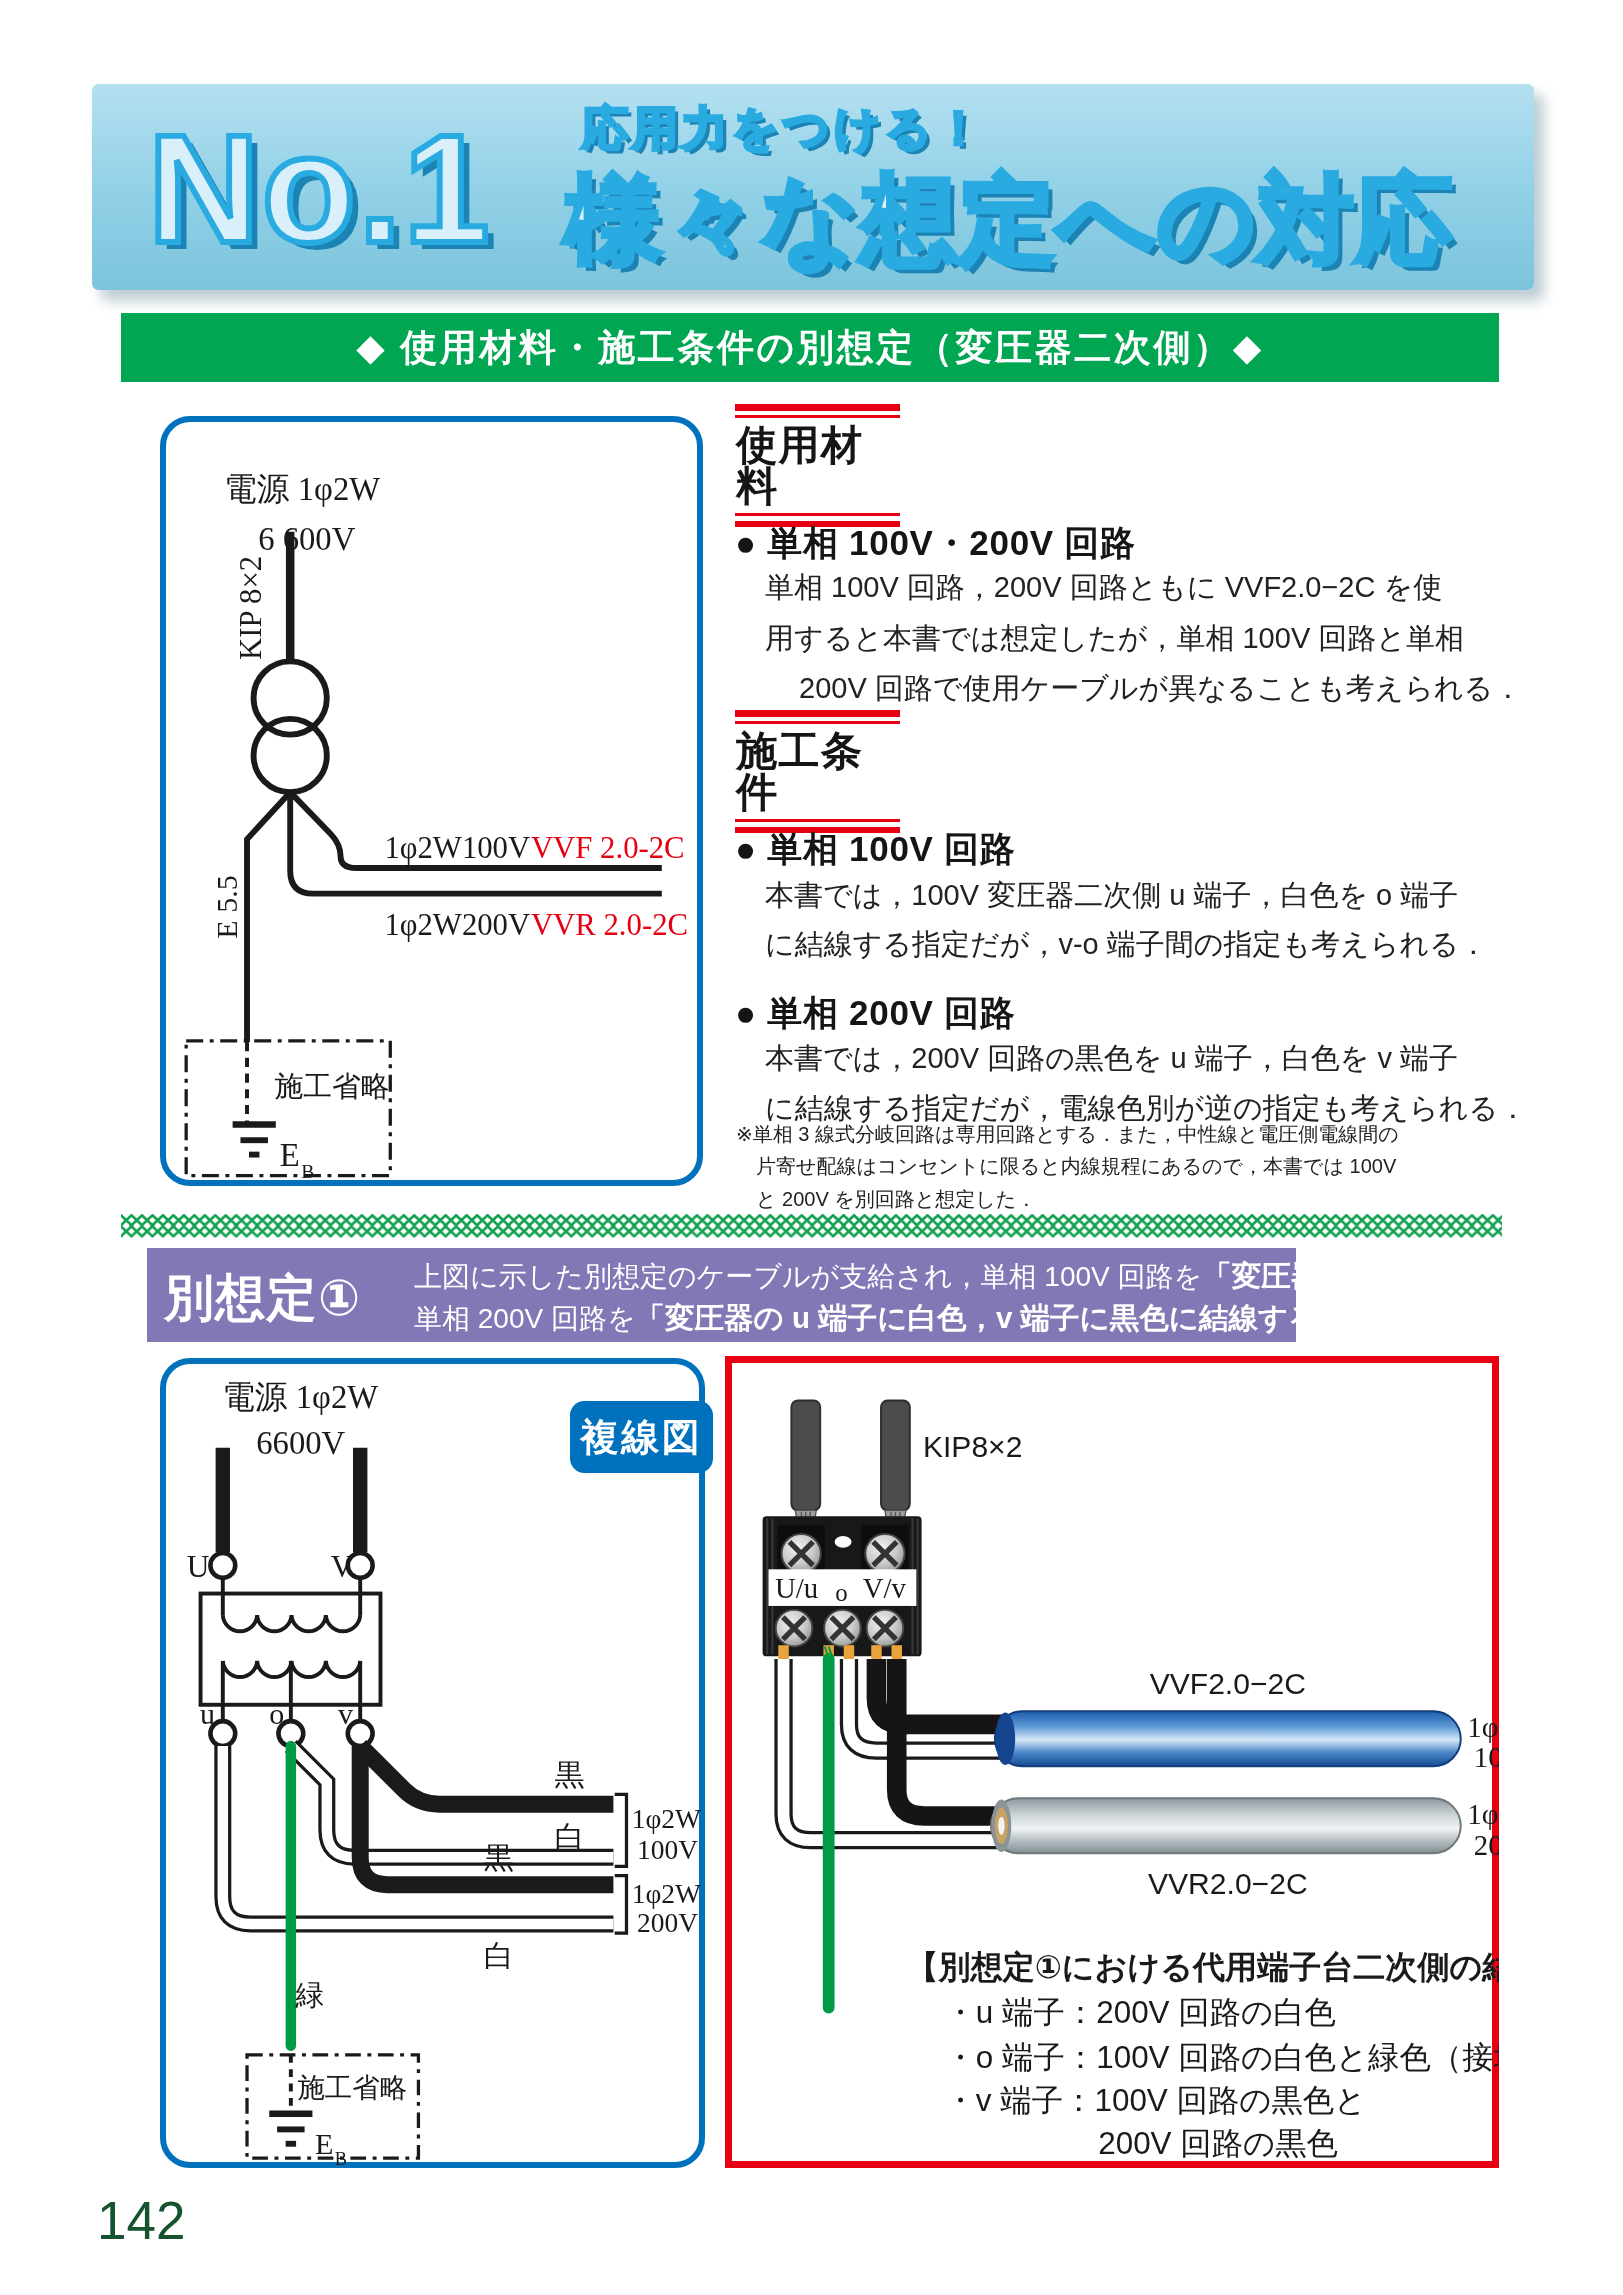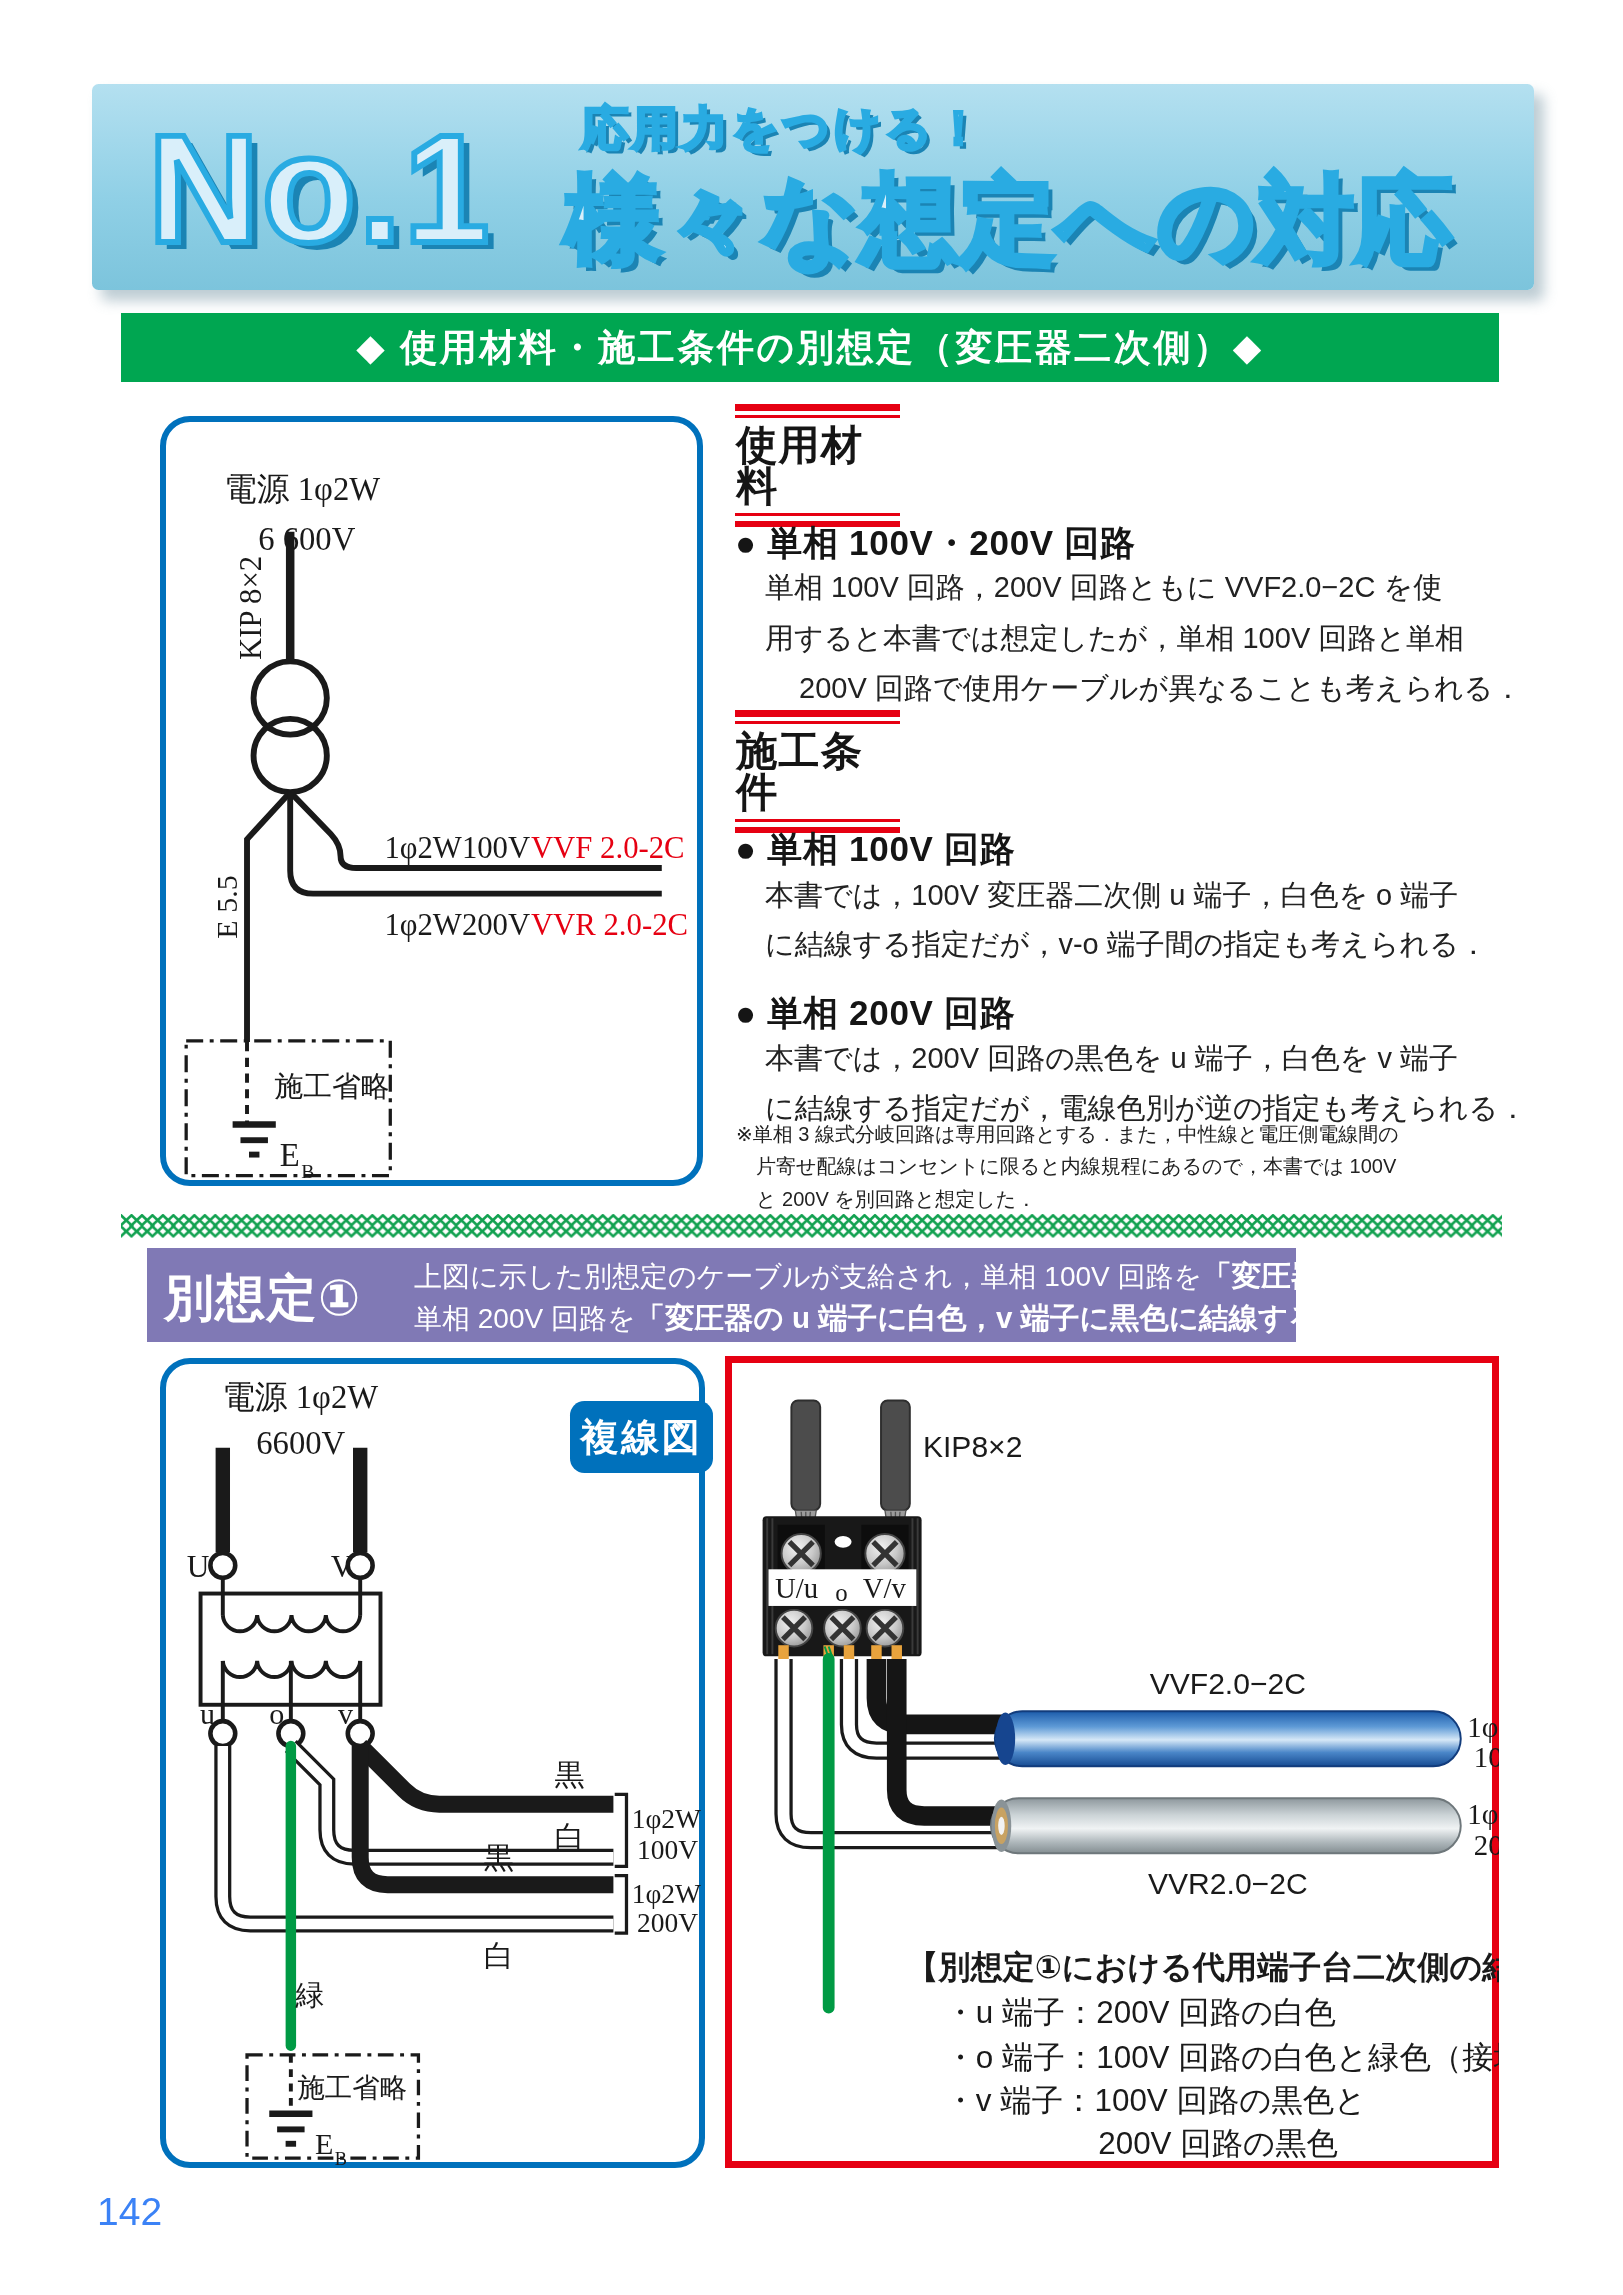--- a/index.html
+++ b/index.html
@@ -44,21 +44,21 @@
   .item-title{font-size:35px;font-weight:bold;color:#151515;letter-spacing:0.7px;}
   .body-line{font-size:29px;color:#222;white-space:nowrap;letter-spacing:0px;}
   .note-line{font-size:20px;color:#222;white-space:nowrap;}
 
   
   .scenario{left:147px;top:1248px;width:1149px;height:94px;background:#8079B5;}
   .scenario .lbl{position:absolute;left:17px;top:17px;font-size:50px;font-weight:900;color:#fff;letter-spacing:1.3px;}
   .scenario .txt{position:absolute;left:267px;top:6.5px;color:#fff;font-size:28px;line-height:41px;white-space:nowrap;}
   .scenario .txt b{font-size:29.5px;font-weight:900;}
 
-  .page-num{left:97px;top:2190px;font-size:39px;color:#3b82f6;}
+  .page-num{left:97px;top:2190px;font-size:53px;color:#14532d;}
 
   svg text{fill:#1a1a1a;}
   svg .red{fill:#E60012;}
 </style>
 </head>
 <body>
 
 <div class="page">
 
   <div class="abs top-banner">

